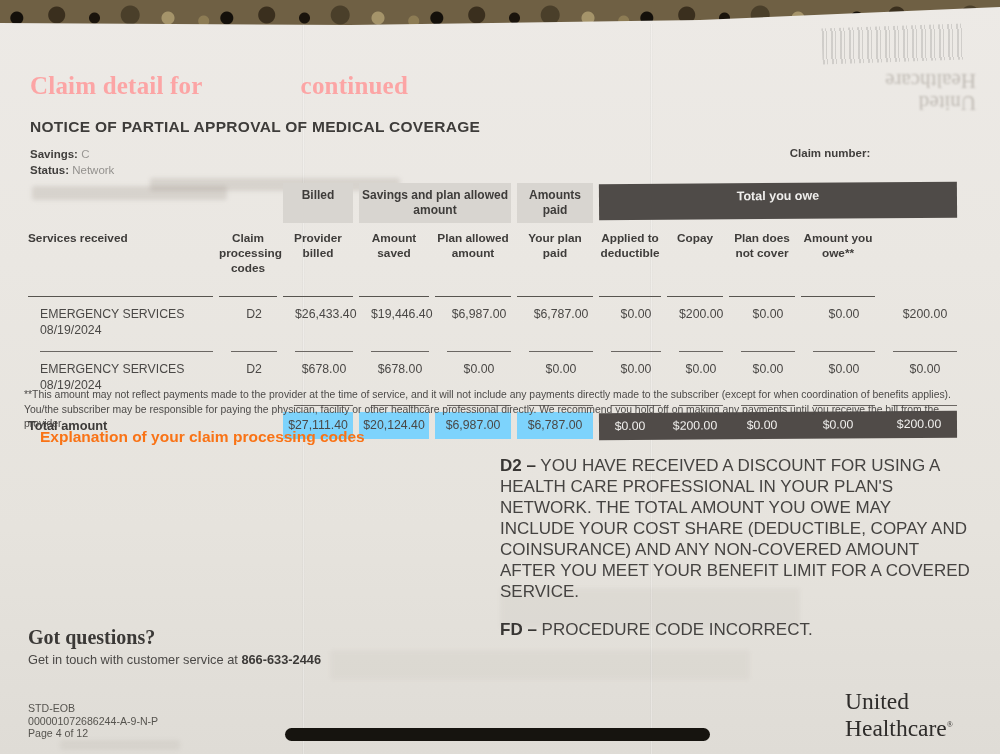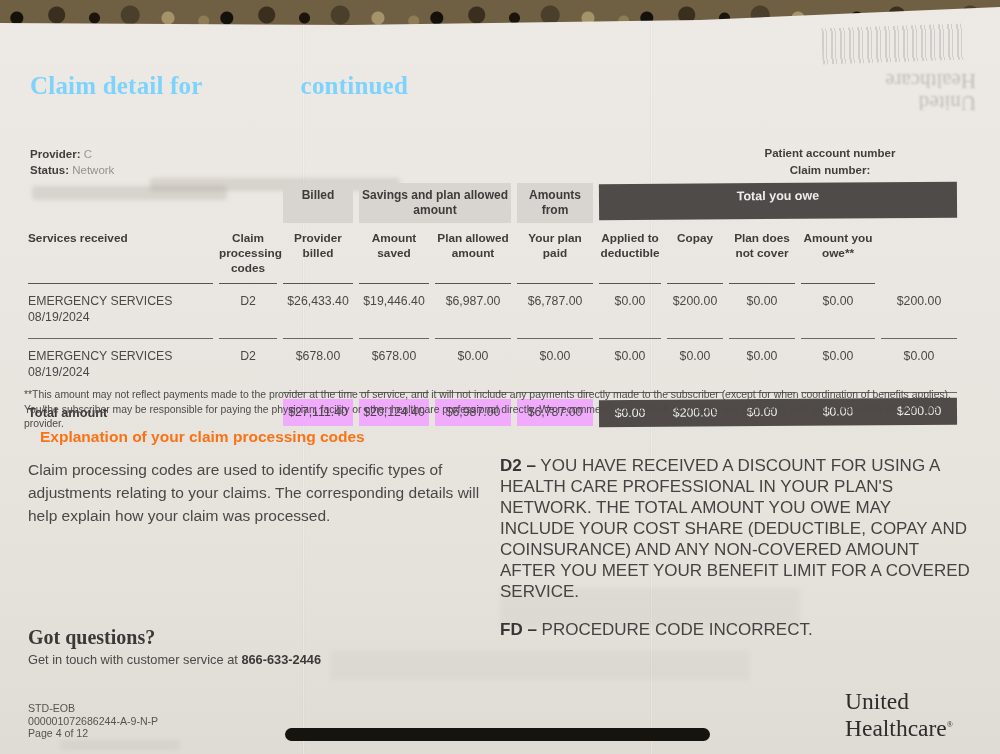--- a/index.html
+++ b/index.html
@@ -39,21 +39,21 @@
   
   .ghost-logo{left:806px;top:70px;width:170px;transform:rotate(180deg);
     color:rgba(125,118,108,0.40);font-family:"Liberation Serif","DejaVu Serif",serif;
     font-size:21px;line-height:22px;text-align:left;filter:blur(0.8px);}
   .ghost-barcode{left:822px;top:26px;width:142px;height:36px;opacity:0.16;transform:rotate(-2deg);
     background:repeating-linear-gradient(90deg,#3a3a3a 0 2px,transparent 2px 4px,#3a3a3a 4px 5px,transparent 5px 9px);}
   .smudge{background:rgba(125,118,108,0.18);filter:blur(2px);border-radius:3px;}
 
   
   .title{left:30px;top:72px;font-family:"Liberation Serif","DejaVu Serif",serif;
-    font-weight:bold;font-size:25px;color:#7dd3fc;letter-spacing:0.2px;}
+    font-weight:bold;font-size:25px;color:#fca5a5;letter-spacing:0.2px;}
   .title .gap{display:inline-block;width:98px;}
   .notice{left:30px;top:118px;font-weight:bold;font-size:15.5px;color:#3e3c3a;letter-spacing:0.3px;}
   .meta-line{font-size:11.5px;color:#4a4846;}
   .meta-line b{color:#403e3c;}
   .prov{left:30px;top:148px;}
   .stat{left:30px;top:164px;}
   .stat .val{opacity:0.55;}
   .acct{left:700px;top:145px;width:260px;text-align:center;font-weight:bold;
         font-size:11.5px;color:#403e3c;line-height:17px;}
 
@@ -62,29 +62,29 @@
   .grid{display:grid;grid-template-columns:185px 58px 70px 70px 76px 76px 62px 56px 66px 74px 76px;
         column-gap:6px;}
   .cell{font-size:12.3px;text-align:center;color:#4a4846;}
   .cell.first{text-align:left;}
   .groups{height:42px;align-items:start;}
   .gbox{background:#d8d5d0;font-weight:bold;font-size:12px;color:#3e3c3a;
         padding:5px 2px;min-height:30px;line-height:15px;}
   .gdark{background:#4f4b48;color:#efeeec;font-weight:bold;font-size:12.5px;
          padding-top:6px;height:30px;grid-column:7/12;transform:rotate(-0.4deg);}
   .hdr .cell{font-weight:bold;font-size:11.8px;line-height:15px;color:#3e3c3a;
-             padding:6px 0 7px;border-bottom:1.5px solid #57544f;}
+             padding:6px 0 20px;border-bottom:1.5px solid #57544f;}
   .hdr .cell.first{border-bottom:1.5px solid #57544f;}
-  .row .cell{padding:9px 0 13px;font-size:12.3px;line-height:16px;}
+  .row .cell{padding:9px 0 13px;font-size:12.3px;line-height:16px;margin-left:12px;}
   .row .cell.line{border-bottom:1.2px solid #6b6763;}
   .svc{text-transform:uppercase;}
   .totrow{margin-top:6px;align-items:stretch;}
   .totrow .cell{padding:6px 0;}
   .tot-label{font-weight:bold;font-size:12.8px;color:#3c3a38;text-align:left;}
-  .tot-light{background:#f0abfc;}
+  .tot-light{background:#7dd3fc;}
   .tot-dark{grid-column:7/12;background:#504b48;color:#f0efed;display:grid;
     grid-template-columns:62px 56px 66px 74px 76px;column-gap:6px;transform:rotate(-0.4deg);}
   .tot-dark .cell{color:#f0efed;}
 
   .footnote{left:24px;top:388px;width:950px;font-size:10.4px;line-height:14.5px;color:#4c4a48;}
 
   .expl-h{left:40px;top:428px;font-weight:bold;font-size:15.5px;color:#f97316;}
   .expl-intro{left:28px;top:458px;width:462px;font-size:15.5px;line-height:23px;color:#4a4846;}
   .codes{left:500px;top:455px;width:470px;font-size:17px;line-height:21px;color:#454341;}
   .codes p{margin:0 0 17px 0;}
@@ -119,36 +119,36 @@
     <div>United</div>
     <div>Healthcare</div>
   </div>
   <div class="abs smudge" style="left:150px;top:178px;width:250px;height:13px"></div>
   <div class="abs smudge" style="left:32px;top:186px;width:195px;height:14px"></div>
   <div class="abs smudge" style="left:500px;top:588px;width:300px;height:40px;opacity:0.35"></div>
   <div class="abs smudge" style="left:330px;top:650px;width:420px;height:30px;opacity:0.3"></div>
   <div class="abs smudge" style="left:60px;top:740px;width:120px;height:10px;opacity:0.5"></div>
 
   <div class="abs title"><span>Claim detail for</span><span class="gap"></span><span>continued</span></div>
-
-  <div class="abs meta-line prov"><b>Provider:</b> <span class="val" style="opacity:0.5">C</span></div>
+  <div class="abs notice">NOTICE OF PARTIAL APPROVAL OF MEDICAL COVERAGE</div>
+
+  <div class="abs meta-line prov"><b>Savings:</b> <span class="val" style="opacity:0.5">C</span></div>
   <div class="abs meta-line stat"><b>Status:</b> <span class="val">Network</span></div>
 
   <div class="abs acct">
-    <div>Patient account number</div>
     <div>Claim number:</div>
   </div>
 
   <div class="abs tbl">
 
     <div class="grid groups">
       <div style="grid-column:1/3"></div>
       <div class="cell gbox" style="grid-column:3">Billed</div>
       <div class="cell gbox" style="grid-column:4/6">Savings and plan allowed amount</div>
-      <div class="cell gbox" style="grid-column:6">Amounts from</div>
+      <div class="cell gbox" style="grid-column:6">Amounts paid</div>
       <div class="cell gdark">Total you owe</div>
     </div>
 
     <div class="grid hdr">
       <div class="cell first">Services received</div>
       <div class="cell">Claim processing codes</div>
       <div class="cell">Provider billed</div>
       <div class="cell">Amount saved</div>
       <div class="cell">Plan allowed amount</div>
       <div class="cell">Your plan paid</div>
@@ -198,21 +198,20 @@
         <div class="cell">$0.00</div>
         <div class="cell">$0.00</div>
         <div class="cell">$200.00</div>
       </div>
     </div>
   </div>
 
   <div class="abs footnote">**This amount may not reflect payments made to the provider at the time of service, and it will not include any payments directly made to the subscriber (except for when coordination of benefits applies). You/the subscriber may be responsible for paying the physician, facility or other healthcare professional directly. We recommend you hold off on making any payments until you receive the bill from the provider.</div>
 
   <div class="abs expl-h">Explanation of your claim processing codes</div>
-  <div class="abs expl-intro">Claim processing codes are used to identify specific types of adjustments relating to your claims. The corresponding details will help explain how your claim was processed.</div>
   <div class="abs codes">
     <p><b>D2 –</b> <span>YOU HAVE RECEIVED A DISCOUNT FOR USING A HEALTH CARE PROFESSIONAL IN YOUR PLAN'S NETWORK. THE TOTAL AMOUNT YOU OWE MAY INCLUDE YOUR COST SHARE (DEDUCTIBLE, COPAY AND COINSURANCE) AND ANY NON-COVERED AMOUNT AFTER YOU MEET YOUR BENEFIT LIMIT FOR A COVERED SERVICE.</span></p>
     <p><b>FD –</b> <span>PROCEDURE CODE INCORRECT.</span></p>
   </div>
 
   <div class="abs gotq">Got questions?</div>
   <div class="abs contact"><span>Get in touch with customer service at </span><b>866-633-2446</b></div>
 
   <div class="abs docids">
     <div>STD-EOB</div>

